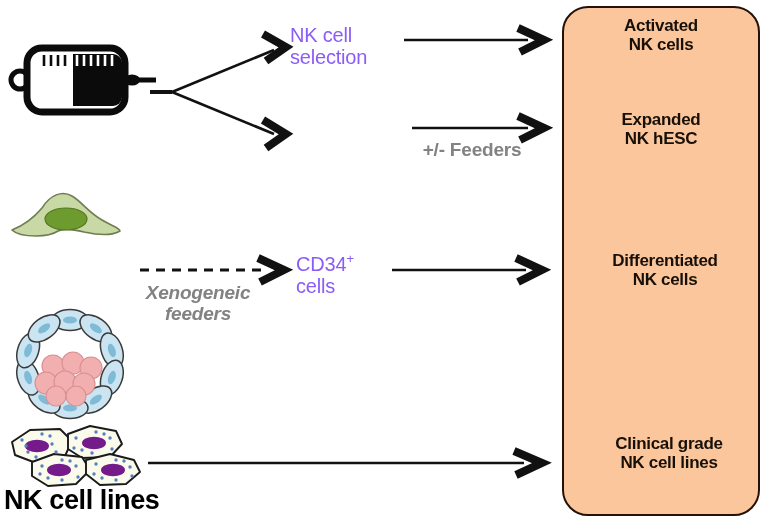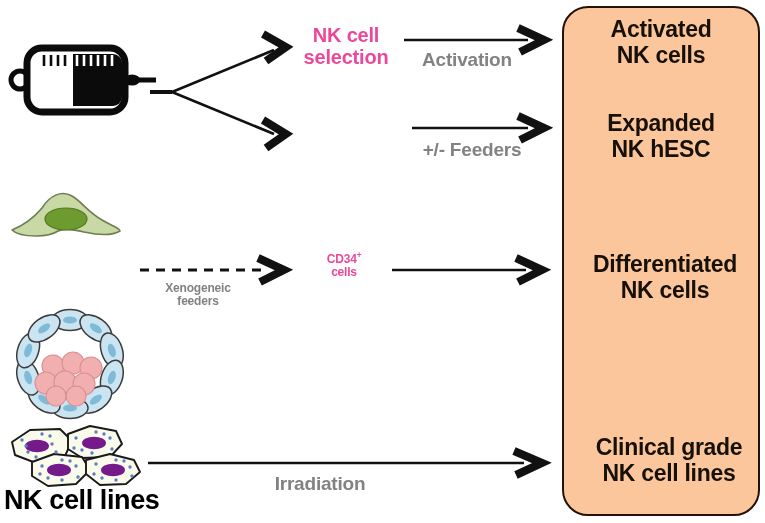--- a/index.html
+++ b/index.html
@@ -4,34 +4,34 @@
 <style>
   html,body{margin:0;padding:0;background:#ffffff;}
   body{width:765px;height:523px;overflow:hidden;
        font-family:"Liberation Sans","DejaVu Sans",sans-serif;}
   #canvas{position:relative;width:765px;height:523px;background:#fff;}
 
   .abs{position:absolute;}
 
   
   .lbl-bold{
-    font-weight:bold;color:#ec4899;text-align:center;line-height:1.12;
+    font-weight:normal;color:#8b5cf6;text-align:left;line-height:1.12;
     white-space:pre-line;letter-spacing:-0.2px;
   }
   .lbl-gray{
     font-weight:bold;color:#828282;text-align:center;line-height:1.12;
     white-space:pre-line;letter-spacing:-0.2px;
   }
   .src-label{
     font-weight:bold;color:#000000;text-align:left;line-height:1.1;
     white-space:pre-line;letter-spacing:-0.4px;
   }
   .outbox-text{
     font-weight:bold;color:#171008;text-align:center;line-height:1.13;
-    white-space:pre-line;letter-spacing:-0.3px;font-size:23px;
+    white-space:pre-line;letter-spacing:-0.3px;font-size:17px;
   }
   sup{font-size:0.68em;vertical-align:super;line-height:0;}
 
   
   #outcome-panel{
     left:562px;top:6px;width:198px;height:510px;
     background:#FBC69B;border:2.5px solid #241209;
     border-radius:26px;box-sizing:border-box;
   }
 
@@ -87,21 +87,20 @@
 
   <div class="abs lbl-bold" style="left:290px;top:24px;width:112px;font-size:20px;">NK cell
 selection</div>
 
   <div class="abs" style="left:404px;top:28px;width:146px;height:24px;">
     <svg class="art" width="146" height="24" viewBox="0 0 146 24">
       <line x1="0" y1="12" x2="124" y2="12" stroke="#111" stroke-width="2.6"></line>
       <path d="M114 0 L140 12 L116 24" fill="none" stroke="#111" stroke-width="8" stroke-linejoin="miter"></path>
     </svg>
   </div>
-  <div class="abs lbl-gray" style="left:404px;top:49px;width:126px;font-size:19px;">Activation</div>
 
 
   <div class="abs" style="left:412px;top:116px;width:138px;height:24px;">
     <svg class="art" width="138" height="24" viewBox="0 0 138 24">
       <line x1="0" y1="12" x2="116" y2="12" stroke="#111" stroke-width="2.6"></line>
       <path d="M106 0 L132 12 L108 24" fill="none" stroke="#111" stroke-width="8" stroke-linejoin="miter"></path>
     </svg>
   </div>
   <div class="abs lbl-gray" style="left:409px;top:139px;width:126px;font-size:19px;">+/- Feeders</div>
 
@@ -193,24 +192,24 @@
       </g>
     </svg>
   </div>
 
   <div class="abs" style="left:140px;top:258px;width:152px;height:24px;">
     <svg class="art" width="152" height="24" viewBox="0 0 152 24">
       <line x1="0" y1="12" x2="126" y2="12" stroke="#111" stroke-width="3" stroke-dasharray="9 7"></line>
       <path d="M118 0 L144 12 L120 24" fill="none" stroke="#111" stroke-width="8" stroke-linejoin="miter"></path>
     </svg>
   </div>
-  <div class="abs lbl-gray" style="left:133px;top:282px;width:130px;font-size:12px;">Xenogeneic
+  <div class="abs lbl-gray" style="left:133px;top:282px;width:130px;font-size:19px;font-style:italic;">Xenogeneic
 feeders</div>
 
-  <div class="abs lbl-bold" style="left:296px;top:253px;width:96px;font-size:12px;">CD34<sup>+</sup>
+  <div class="abs lbl-bold" style="left:296px;top:253px;width:96px;font-size:20px;">CD34<sup>+</sup>
 <span>cells</span></div>
 
   <div class="abs" style="left:392px;top:258px;width:158px;height:24px;">
     <svg class="art" width="158" height="24" viewBox="0 0 158 24">
       <line x1="0" y1="12" x2="134" y2="12" stroke="#111" stroke-width="2.6"></line>
       <path d="M124 0 L150 12 L126 24" fill="none" stroke="#111" stroke-width="8" stroke-linejoin="miter"></path>
     </svg>
   </div>
 
   <div class="abs" style="left:6px;top:424px;width:138px;height:66px;">
@@ -264,21 +263,20 @@
     </svg>
   </div>
   <div class="abs src-label" style="left:4px;top:486px;width:190px;font-size:27px;">NK cell lines</div>
 
   <div class="abs" style="left:148px;top:451px;width:402px;height:24px;">
     <svg class="art" width="402" height="24" viewBox="0 0 402 24">
       <line x1="0" y1="12" x2="376" y2="12" stroke="#111" stroke-width="2.6"></line>
       <path d="M366 0 L394 12 L368 24" fill="none" stroke="#111" stroke-width="8" stroke-linejoin="miter"></path>
     </svg>
   </div>
-  <div class="abs lbl-gray" style="left:240px;top:473px;width:160px;font-size:19px;">Irradiation</div>
 
   <div class="abs" id="outcome-panel"></div>
 
   <div class="abs outbox-text" style="left:566px;top:16px;width:190px;">Activated
 NK cells</div>
 
   <div class="abs outbox-text" style="left:566px;top:110px;width:190px;">Expanded
 NK hESC</div>
 
   <div class="abs outbox-text" style="left:562px;top:251px;width:206px;">Differentiated

